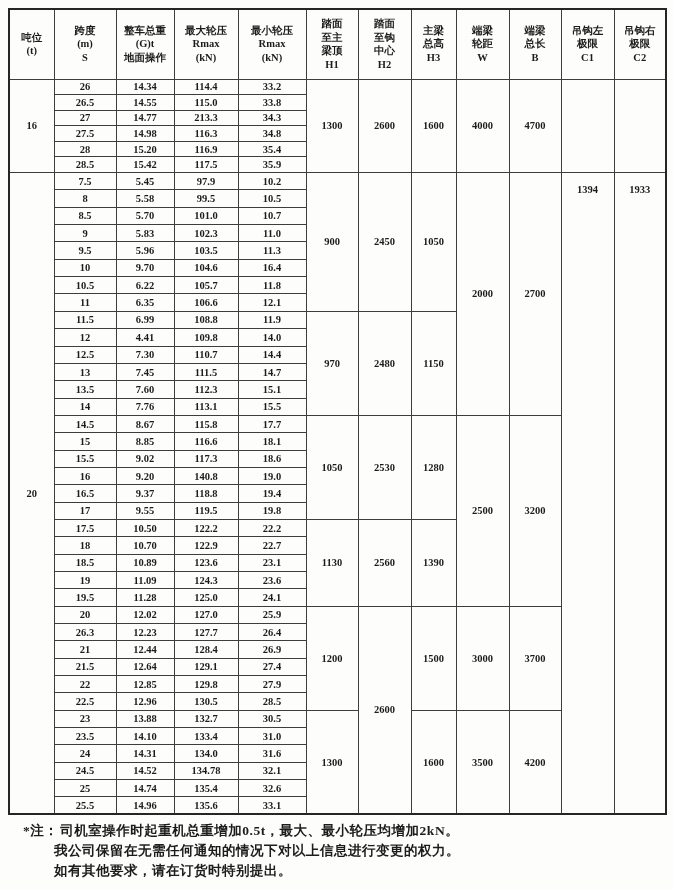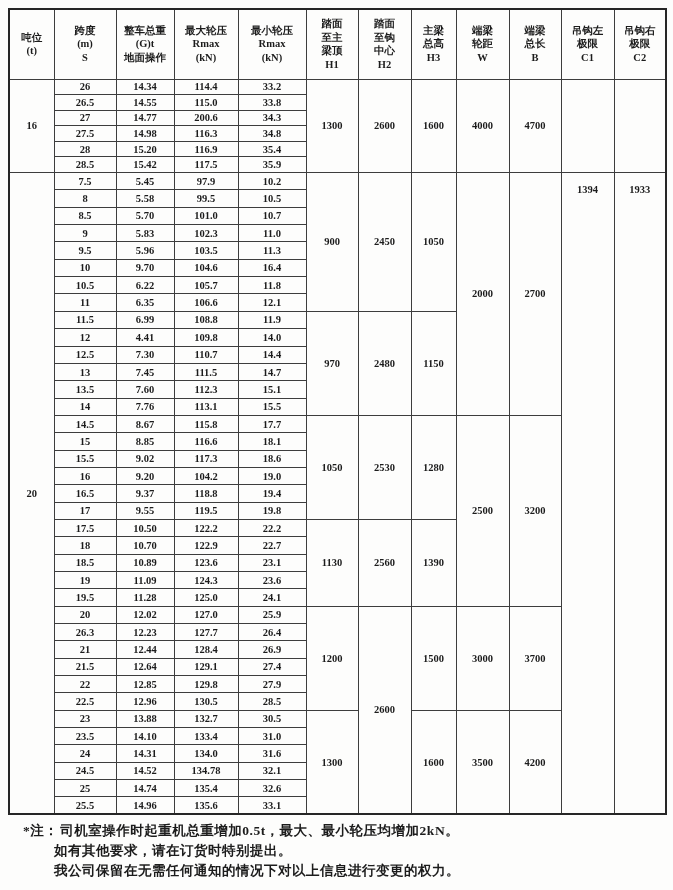--- a/index.html
+++ b/index.html
@@ -143,21 +143,21 @@
       </tr>
       <tr class="sec-16">
         <td>26.5</td>
         <td>14.55</td>
         <td>115.0</td>
         <td>33.8</td>
       </tr>
       <tr class="sec-16">
         <td>27</td>
         <td>14.77</td>
-        <td>200.6</td>
+        <td>213.3</td>
         <td>34.3</td>
       </tr>
       <tr class="sec-16">
         <td>27.5</td>
         <td>14.98</td>
         <td>116.3</td>
         <td>34.8</td>
       </tr>
       <tr class="sec-16">
         <td>28</td>
@@ -285,21 +285,21 @@
       </tr>
       <tr class="sec-20">
         <td>15.5</td>
         <td>9.02</td>
         <td>117.3</td>
         <td>18.6</td>
       </tr>
       <tr class="sec-20">
         <td>16</td>
         <td>9.20</td>
-        <td>104.2</td>
+        <td>140.8</td>
         <td>19.0</td>
       </tr>
       <tr class="sec-20">
         <td>16.5</td>
         <td>9.37</td>
         <td>118.8</td>
         <td>19.4</td>
       </tr>
       <tr class="sec-20">
         <td>17</td>
@@ -419,15 +419,15 @@
         <td>25.5</td>
         <td>14.96</td>
         <td>135.6</td>
         <td>33.1</td>
       </tr>
     </tbody>
 </table>
 
 <div class="notes">
   <div class="nline"><span class="prefix">*注：</span><span>司机室操作时起重机总重增加0.5t，最大、最小轮压均增加2kN。</span></div>
+  <div class="nline indent">我公司保留在无需任何通知的情况下对以上信息进行变更的权力。</div>
   <div class="nline indent">如有其他要求，请在订货时特别提出。</div>
-  <div class="nline indent">我公司保留在无需任何通知的情况下对以上信息进行变更的权力。</div>
 </div>
 
 </body></html>

